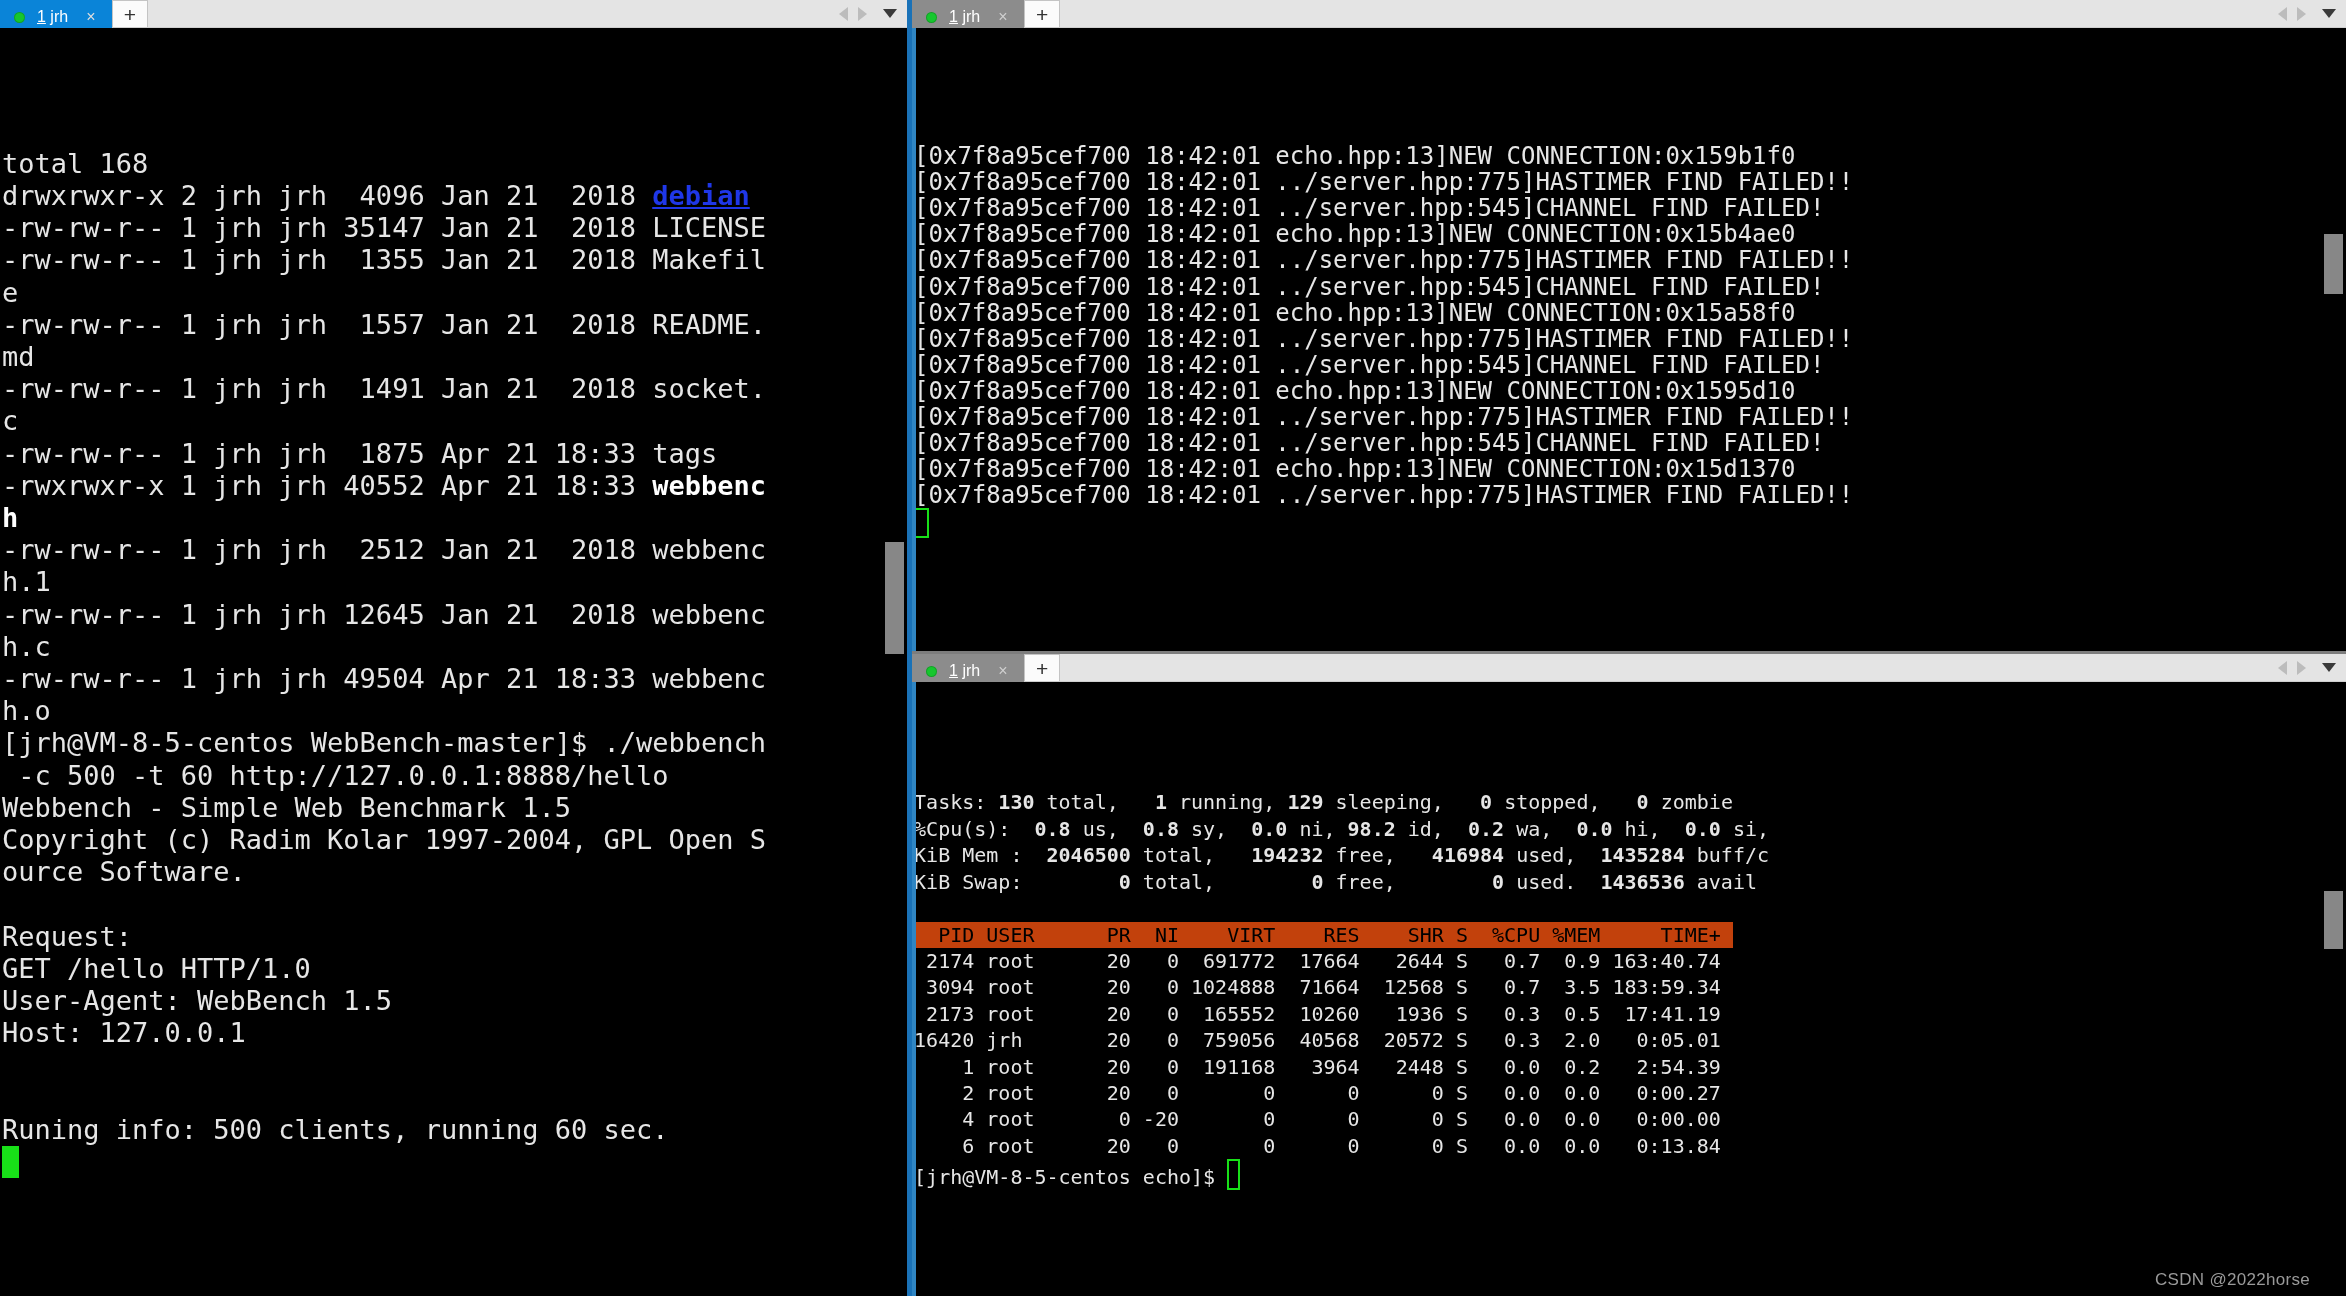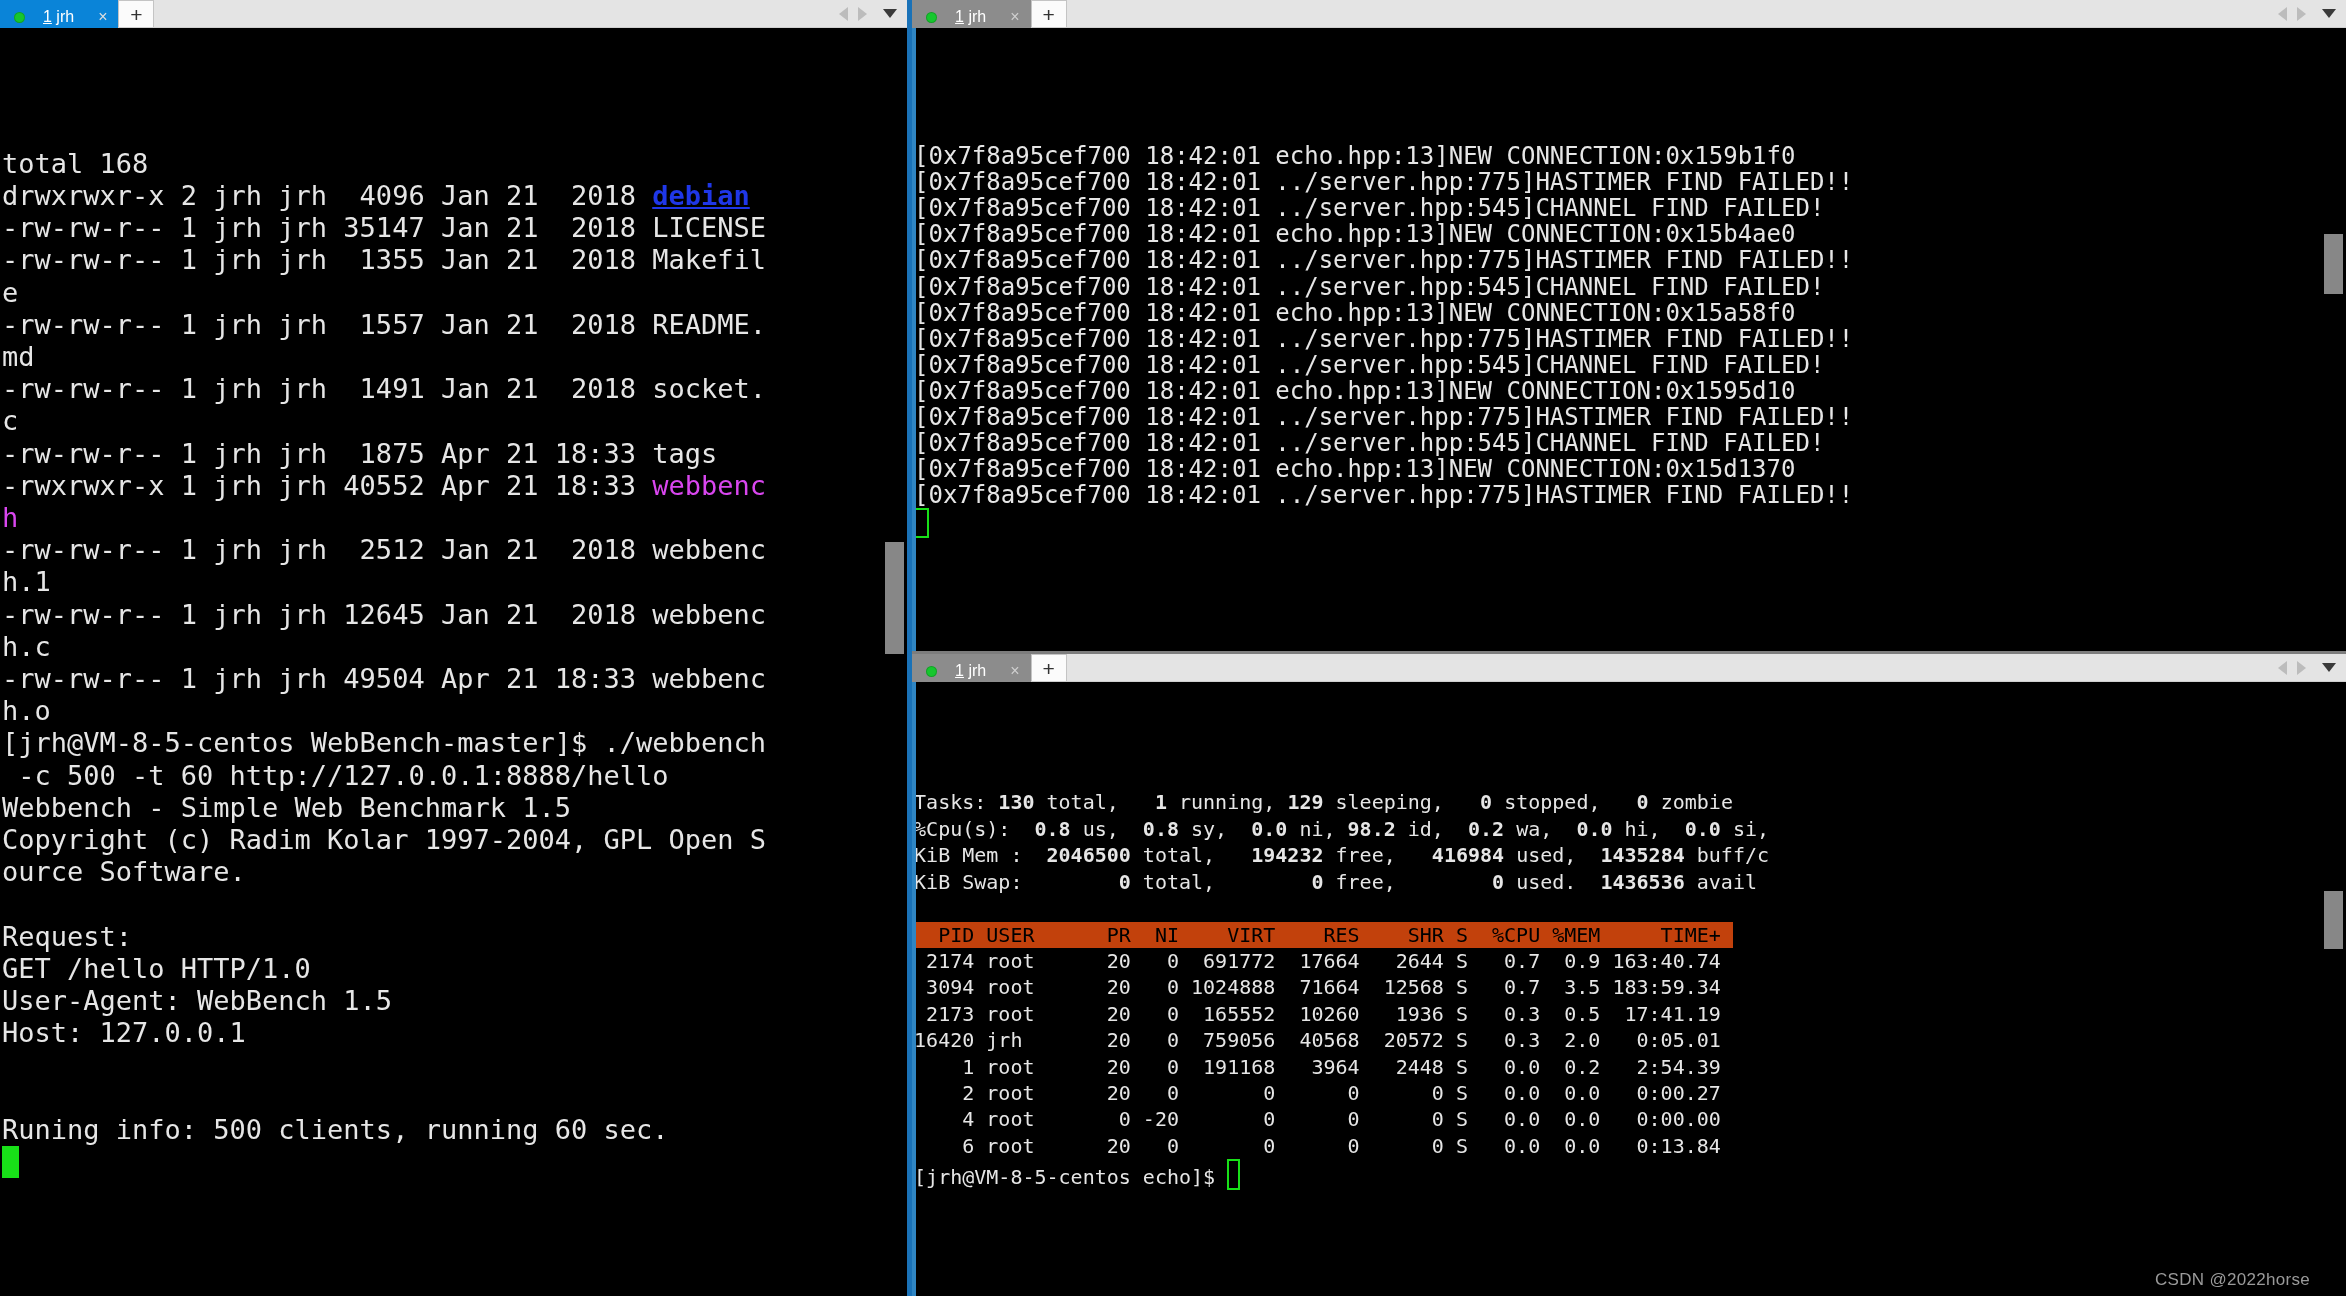--- a/index.html
+++ b/index.html
@@ -45,21 +45,21 @@
     position: relative;
     height: 28px;
     background: #e4e4e4;
     display: flex;
     align-items: stretch;
     flex: 0 0 28px;
     border-bottom: 1px solid #cfcfcf;
   }
   .tab {
     display: flex; align-items: center;
-    gap: 18px;
+    gap: 12px;
     padding: 6px 11px 0 14px;
     height: 28px;
     font-size: 16px;
     cursor: default;
     min-width: 112px;
   }
   .tab.active {
     background: #0a84d8;
     color: #ffffff;
   }
@@ -133,21 +133,21 @@
     flex: 1 1 auto;
     background: #000000;
     color: #e6e6e6;
     font-family: "DejaVu Sans Mono", "Liberation Mono", monospace;
     overflow: hidden;
     white-space: pre;
     padding: 2px 0 0 2px;
   }
   .term .ln { display: block; white-space: pre; }
   .blue   { color: #1f37e8; font-weight: bold; text-decoration: underline; }
-  .green  { color: #d946ef; font-weight: normal; }
+  .green  { color: #ffffff; font-weight: bold; }
   .bold   { font-weight: bold; }
   .inv {
     background: #c2410c; color: #000000;
     display: inline-block;
   }
   .cursor-block {
     display: inline-block;
     background: #18e018;
     color: #000;
     width: 0.62em;

